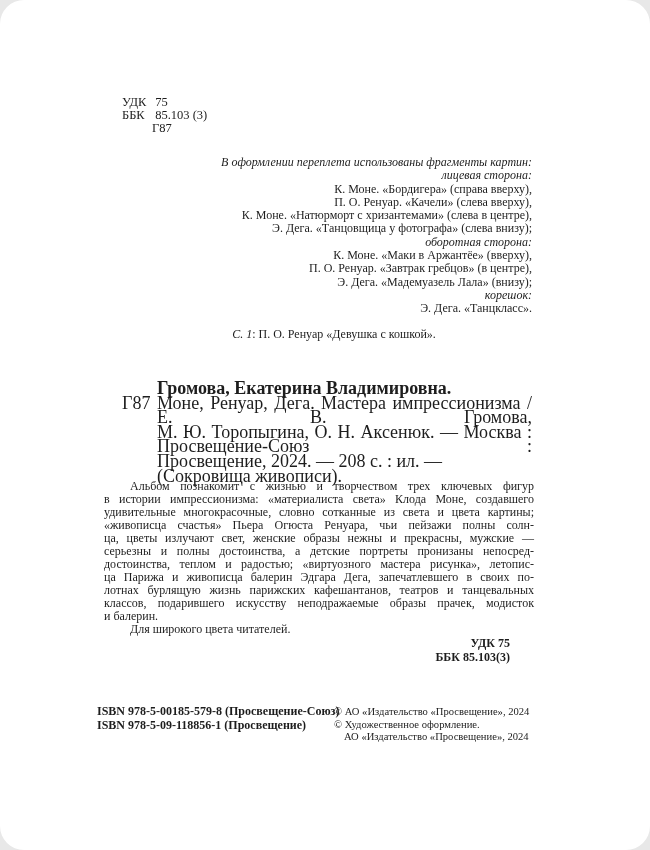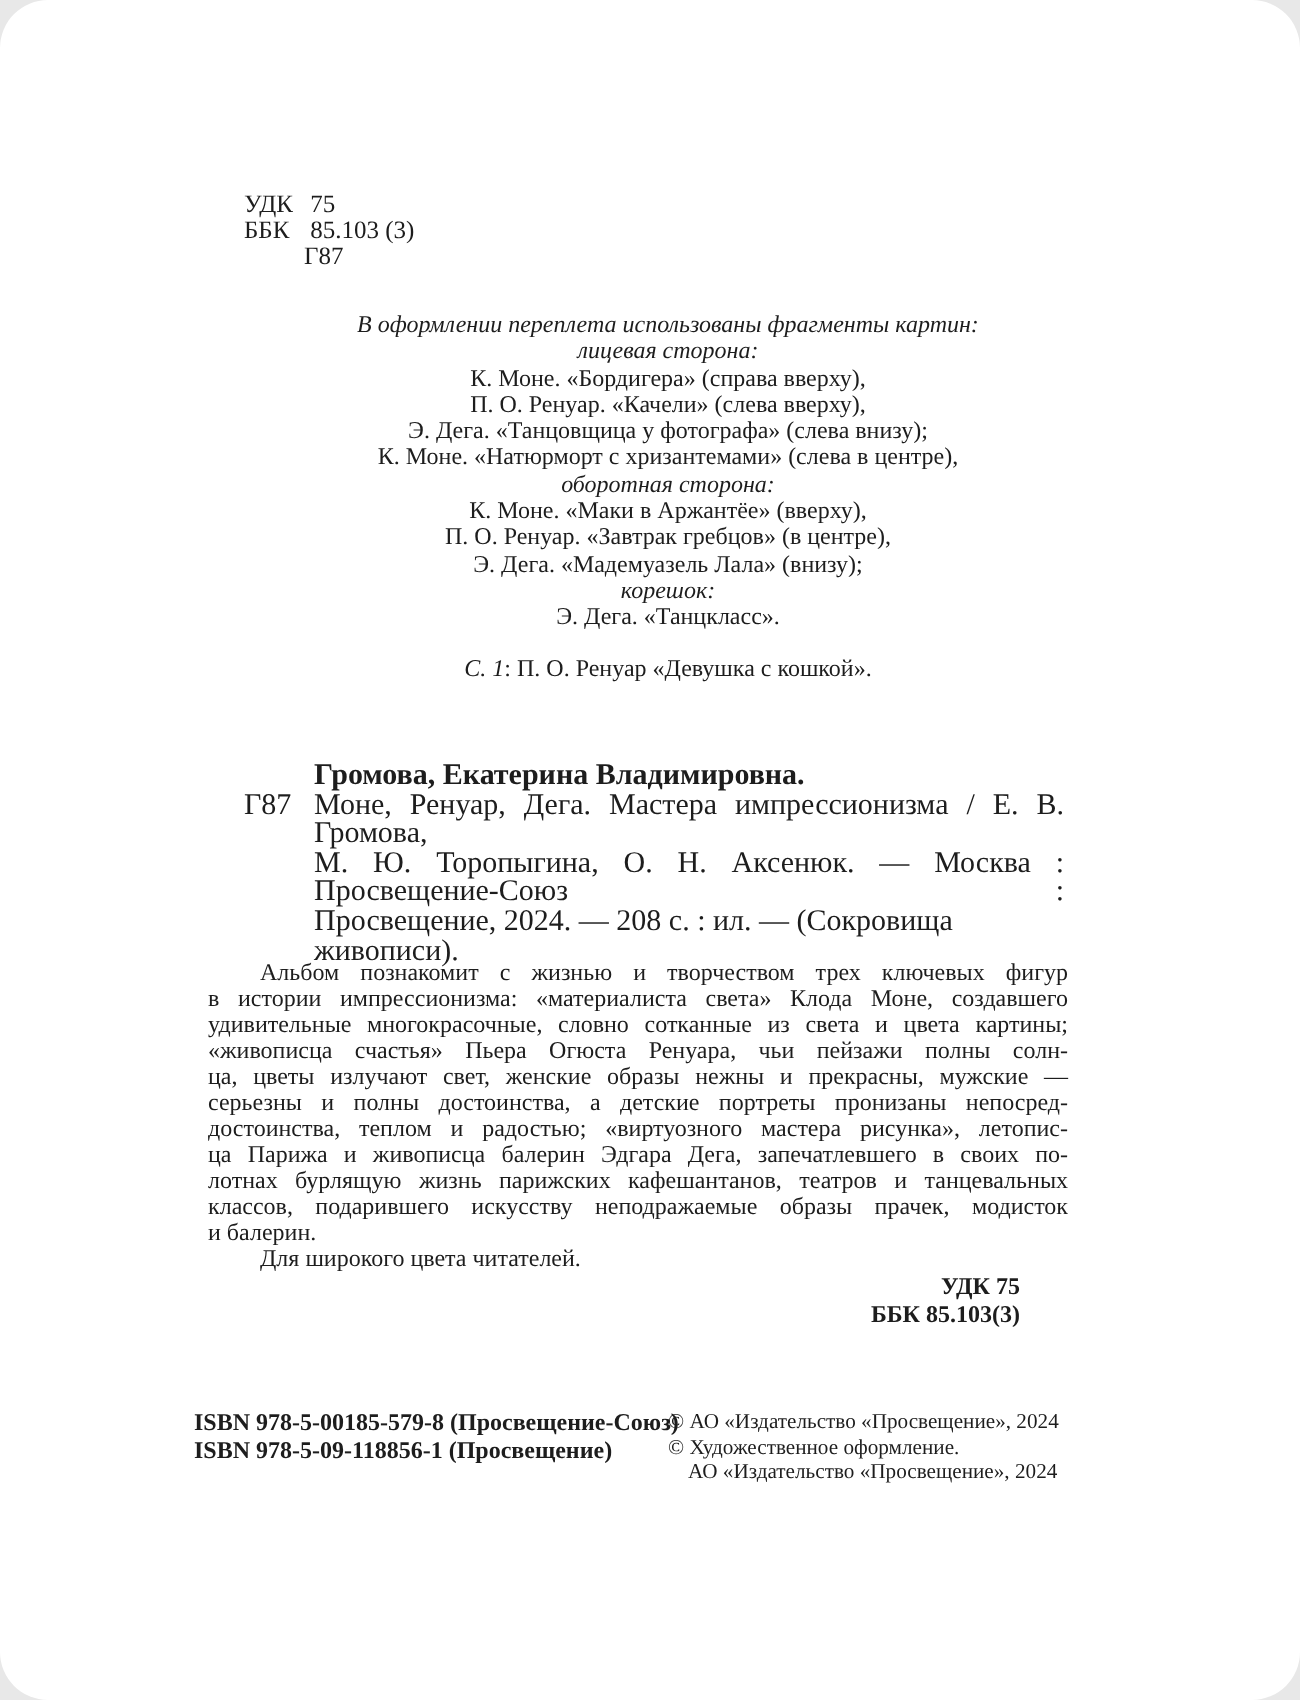--- a/index.html
+++ b/index.html
@@ -16,30 +16,30 @@
   .block{position:absolute;}
 
   
   #top-codes{left:122px;top:96px;font-size:12.5px;line-height:13px;}
   .codes-row{white-space:nowrap;}
   .c-label{display:inline-block;width:30px;}
   .c-value{display:inline-block;}
   .c-shift{display:inline-block;margin-left:30px;}
 
   
-  #cover-note{left:136px;top:156px;width:396px;text-align:center;
+  #cover-note{left:136px;top:156px;width:396px;text-align:right;
     font-size:12px;line-height:13.3px;}
   #cover-note .italic{font-style:italic;}
 
   
   #page-ref{left:136px;top:327px;width:396px;text-align:center;font-size:12px;font-family:Liberation Serif, serif;}
   #page-ref .italic{font-style:italic;}
 
   
-  #bib{left:106px;top:381px;width:426px;font-size:15px;line-height:14.6px;}
+  #bib{left:106px;top:381px;width:426px;font-size:18px;line-height:14.6px;}
   .bib-author{margin-left:51px;font-weight:bold;}
   .bib-record{margin-left:51px;position:relative;}
   .bib-code{position:absolute;left:-35px;top:0;}
   .bib-isbn{margin-left:51px;margin-top:3px;}
 
   
   #annotation{left:104px;top:480px;width:430px;font-size:12px;line-height:13px;}
 
   .justify{text-align:justify;text-align-last:justify;-moz-text-align-last:justify;}
   .indent{text-indent:26px;}
@@ -71,22 +71,22 @@
     <div class="codes-row">
       <span class="c-shift">Г87</span>
     </div>
   </div>
 
   <div class="block" id="cover-note">
       <div class="italic">В оформлении переплета использованы фрагменты картин:</div>
       <div class="italic">лицевая сторона:</div>
       <div>К. Моне. «Бордигера» (справа вверху),</div>
       <div>П. О. Ренуар. «Качели» (слева вверху),</div>
+      <div>К. Моне. «Натюрморт с хризантемами» (слева в центре),</div>
       <div>Э. Дега. «Танцовщица у фотографа» (слева внизу);</div>
-      <div>К. Моне. «Натюрморт с хризантемами» (слева в центре),</div>
       <div class="italic">оборотная сторона:</div>
       <div>К. Моне. «Маки в Аржантёе» (вверху),</div>
       <div>П. О. Ренуар. «Завтрак гребцов» (в центре),</div>
       <div>Э. Дега. «Мадемуазель Лала» (внизу);</div>
       <div class="italic">корешок:</div>
       <div>Э. Дега. «Танцкласс».</div>
     </div>
 
   <div class="block" id="page-ref">
     <span class="italic">С. 1</span><span>: П. О. Ренуар «Девушка с кошкой».</span>

